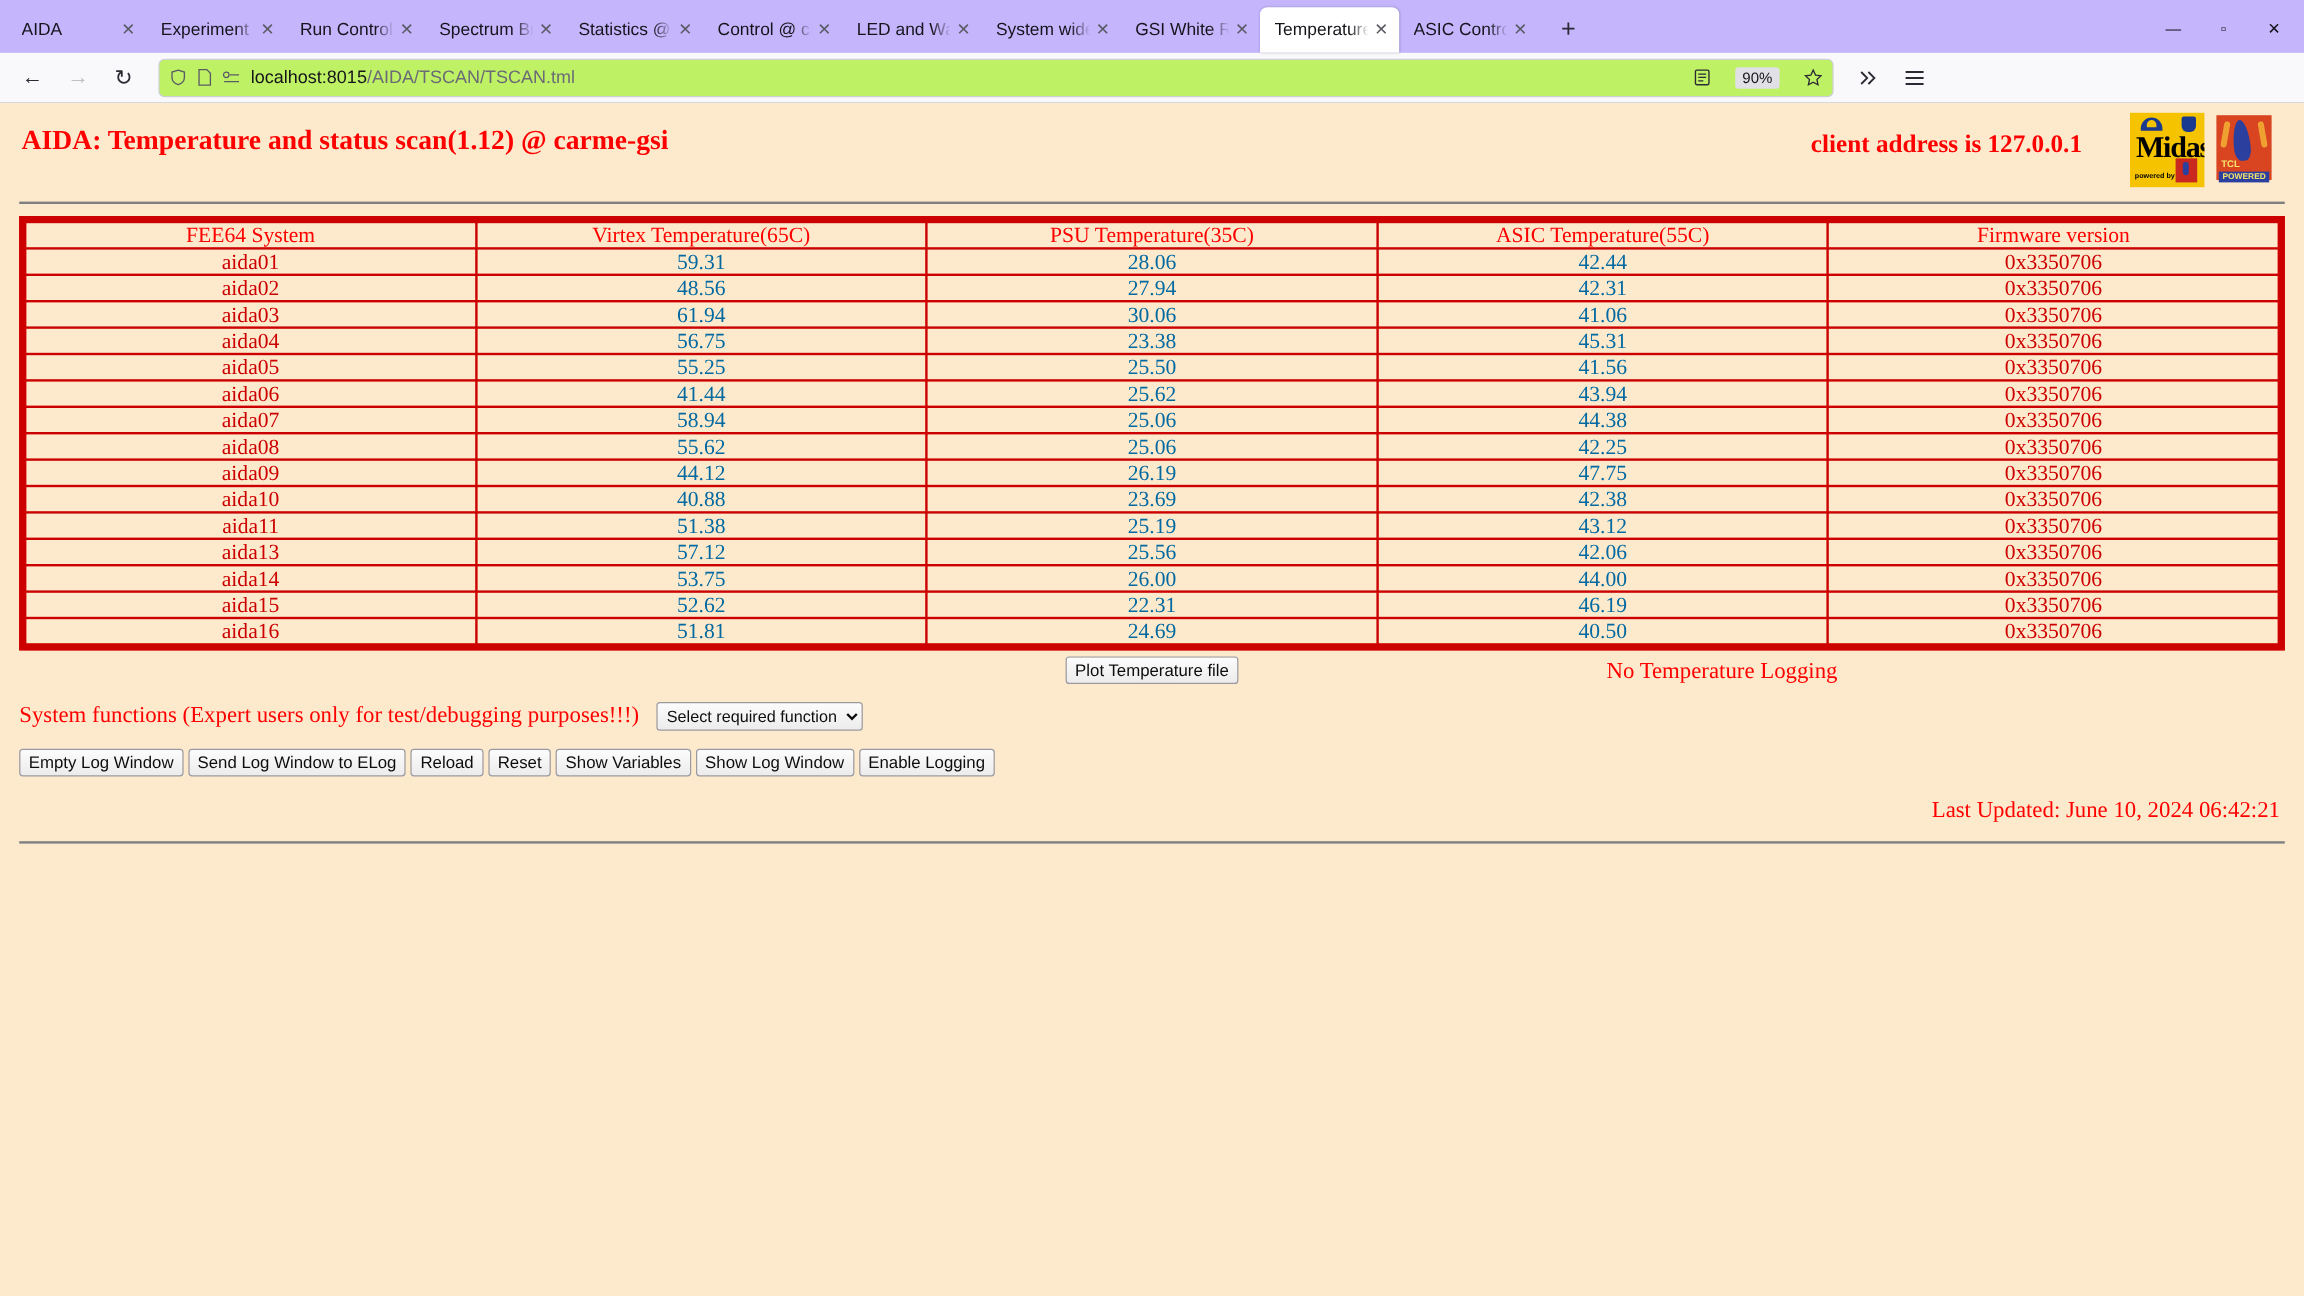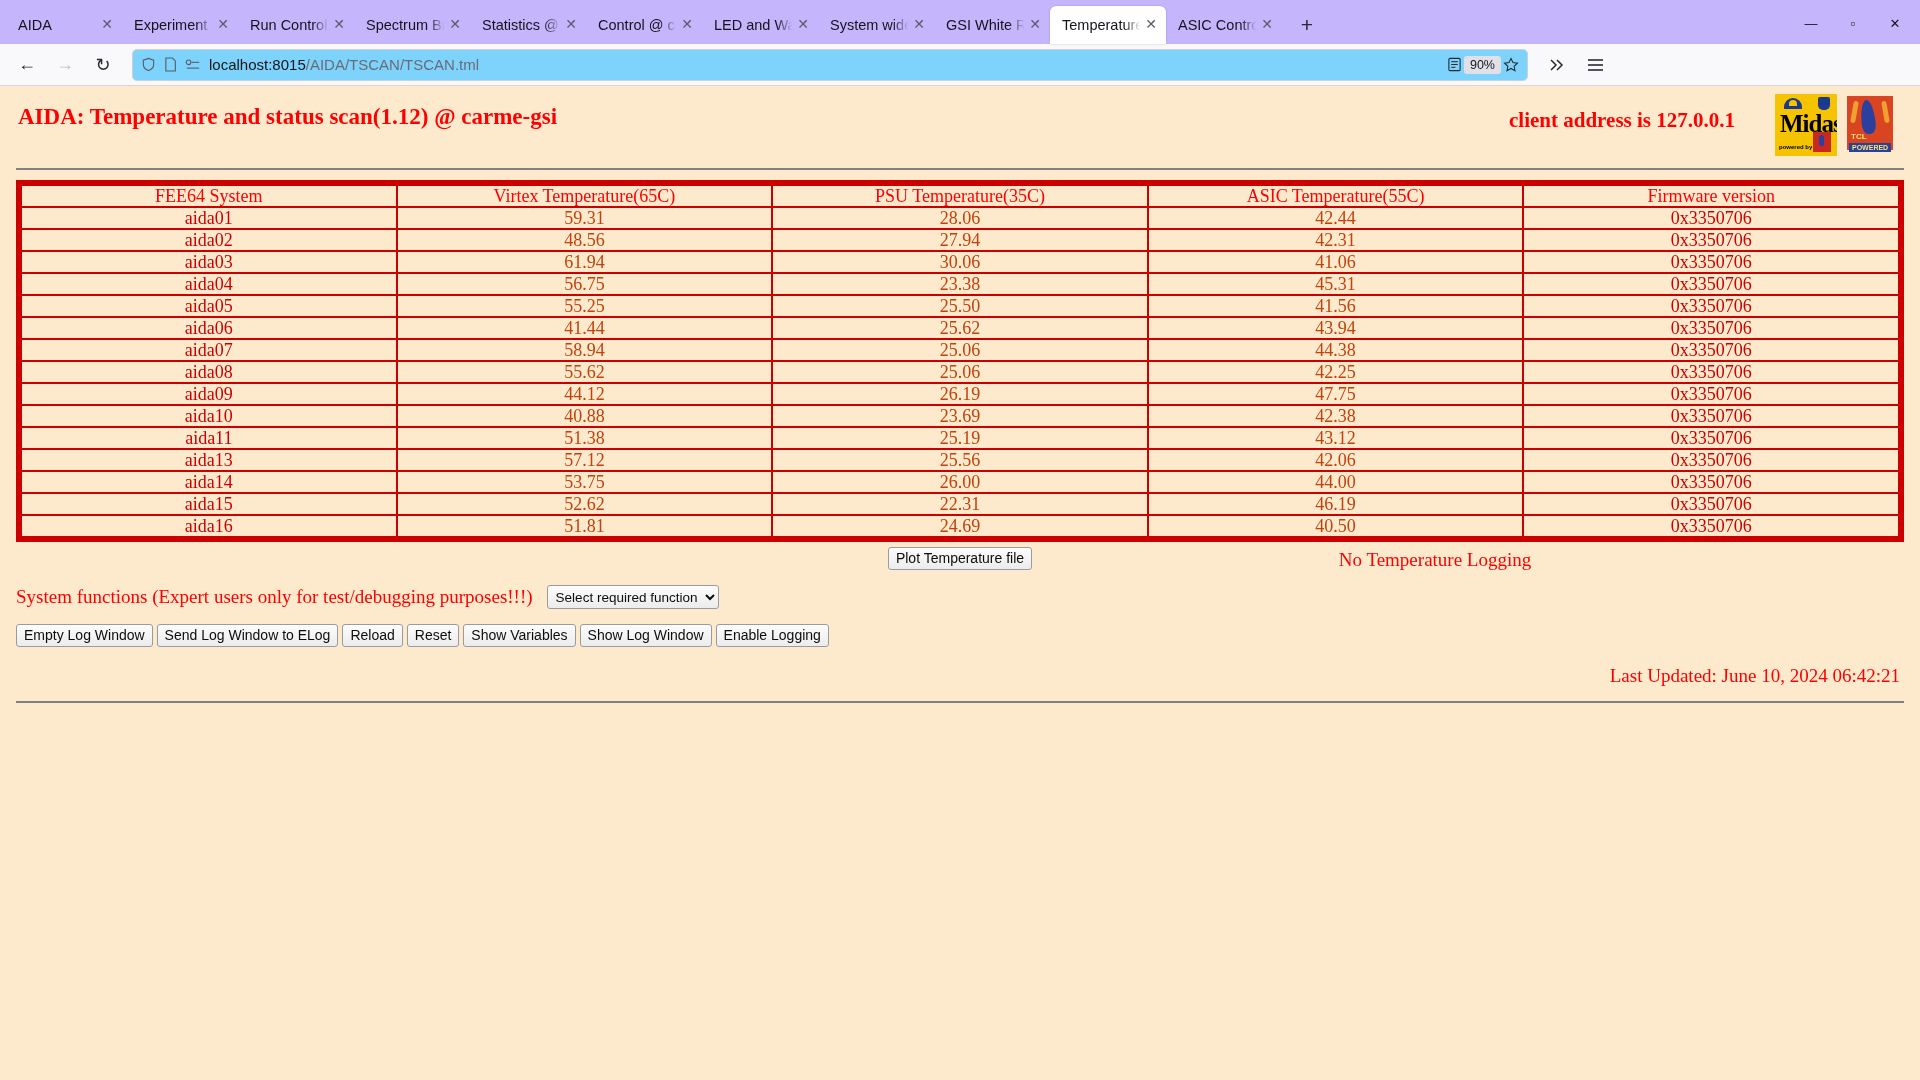--- a/index.html
+++ b/index.html
@@ -70,31 +70,31 @@
     border-bottom: 1px solid #d7d7db;
   }
   .navbtn {
     width: 34px; height: 32px;
     display: flex; align-items: center; justify-content: center;
     font-size: 18px; color: #2b2a33; border-radius: 5px;
   }
   .navbtn.dim { color: #bfbfc6; }
   .urlbar {
     flex: 1; height: 32px; margin: 0 8px;
-    background: #7dd3fc; border: 1px solid #cfcfd6;
+    background: #bef264; border: 1px solid #cfcfd6;
     border-radius: 5px;
     display: flex; align-items: center; gap: 8px;
     padding: 0 8px;
     max-width: 1396px;
   }
   .urlbar .u-icon { display: flex; align-items: center; color: #5b5b66; }
   .urltext { font-size: 15px; color: #15141a; white-space: nowrap; }
   .urltext .host { color: #15141a; }
   .urltext .path { color: #6b6b76; }
-  .urlright { display: flex; align-items: center; gap: 2px; margin-left: auto; }
+  .urlright { display: flex; align-items: center; gap: 20px; margin-left: auto; }
   .zoombadge {
     font-size: 12.5px; color: #15141a;
     background: #e0e0e6; border-radius: 3px;
     padding: 2px 6px;
   }
 
   
   .page {
     background: #fdeacd;
     padding: 0 16px;
@@ -212,21 +212,21 @@
     background: #fdeacd;
     text-align: center;
     font-weight: normal;
     font-size: 18px;
     padding: 1px 2px;
     height: 19px;
     line-height: 18px;
   }
   table.tscan th { color: #ff0000; }
   td.sysname { color: #cc0000; width: 20%; }
-  td.val { color: #c2410c; width: 20%; }
+  td.val { color: #0369a1; width: 20%; }
   td.fw { color: #cc0000; width: 20%; }
 
   
   .ctrlrow1 {
     position: relative;
     margin-top: 5px;
     height: 26px;
   }
   .plotbtn-wrap { text-align: center; }
   button.webbtn, .selwrap select {

